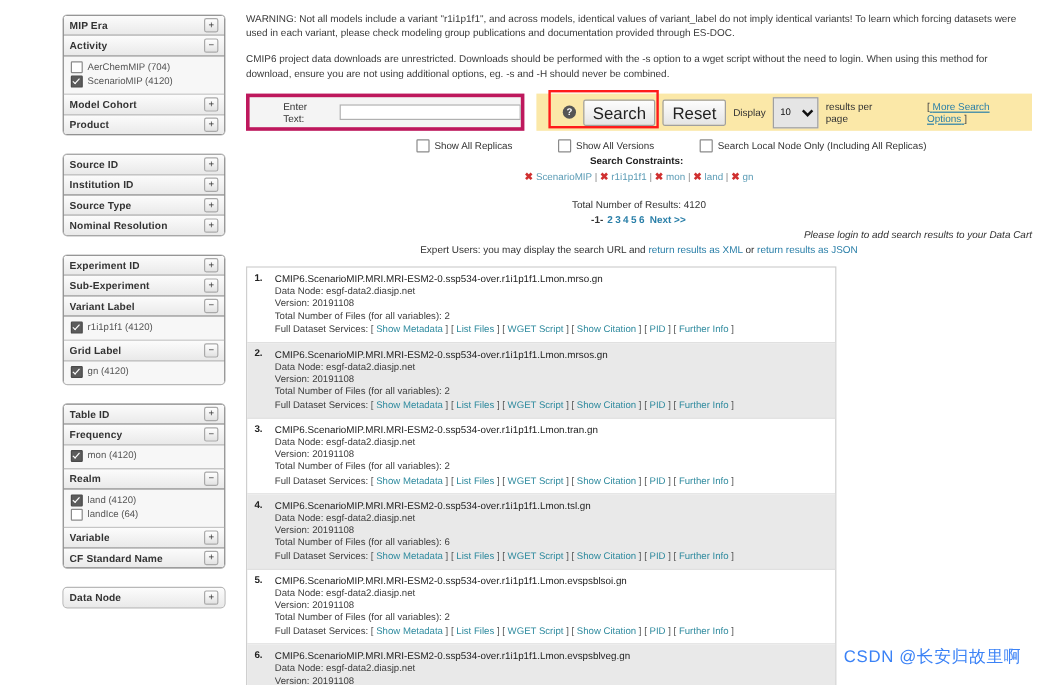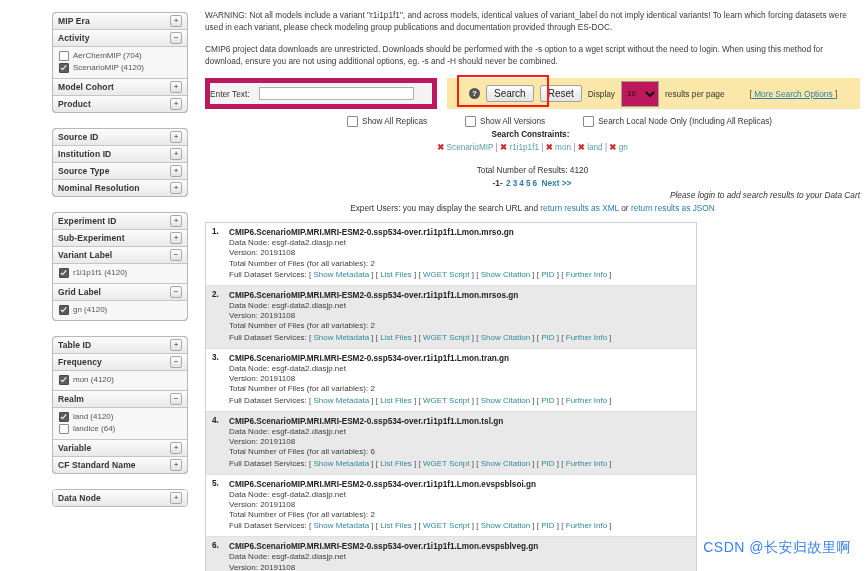--- a/index.html
+++ b/index.html
@@ -104,25 +104,25 @@
     margin-bottom: 11px;
   }
   .searchrow {
     display: flex;
     align-items: stretch;
     height: 31px;
     margin-bottom: 6px;
   }
   .entertext-box {
     width: 232px;
-    border: 5px solid #be185d;
+    border: 3px solid #be185d;
     background: #f4f4f4;
     display: flex;
     align-items: center;
-    padding-left: 0;
+    padding-left: 28px;
     box-sizing: border-box;
   }
   .entertext-label {
     font-size: 8.3px;
     color: #333;
     margin-right: 9px;
   }
   .text-input {
     width: 155px;
     height: 13px;
@@ -152,30 +152,30 @@
     font-weight: bold;
     line-height: 11px;
     text-align: center;
     cursor: pointer;
     flex: 0 0 auto;
   }
   .btn {
     border: 1px solid #a0a0a0;
     border-radius: 2px;
     background: linear-gradient(to bottom, #fdfdfd, #e4e4e4);
-    font-size: 10px;
+    font-size: 14px;
     color: #222;
     padding: 2px 7px;
     cursor: pointer;
     font-family: "Liberation Sans", sans-serif;
   }
   .lbl { font-size: 8.3px; color: #333; }
   .sel {
     border: 1px solid #a0a0a0;
-    background: #be185d;
+    background: #e5e5e5;
     font-size: 8px;
     font-family: "Liberation Sans", sans-serif;
     padding: 0 1px;
     height: 26px;
     color: #111;
   }
   .more-opts {
     font-size: 8.3px;
     color: #2a7fa8;
     margin-left: 19px;
@@ -265,21 +265,21 @@
     width: 17px;
     flex: 0 0 auto;
     font-size: 8.2px;
     font-weight: bold;
     color: #222;
     padding-top: 0px;
   }
   .rbody { flex: 1; }
   .rtitle {
     font-size: 8.2px;
-    font-weight: bold;
+    font-weight: normal;
     color: #222;
     line-height: 11px;
     cursor: pointer;
   }
   .rline {
     font-size: 8px;
     color: #3d3d3d;
     line-height: 10.3px;
   }
   .services { font-size: 8px; color: #3d3d3d; line-height: 11px; }

